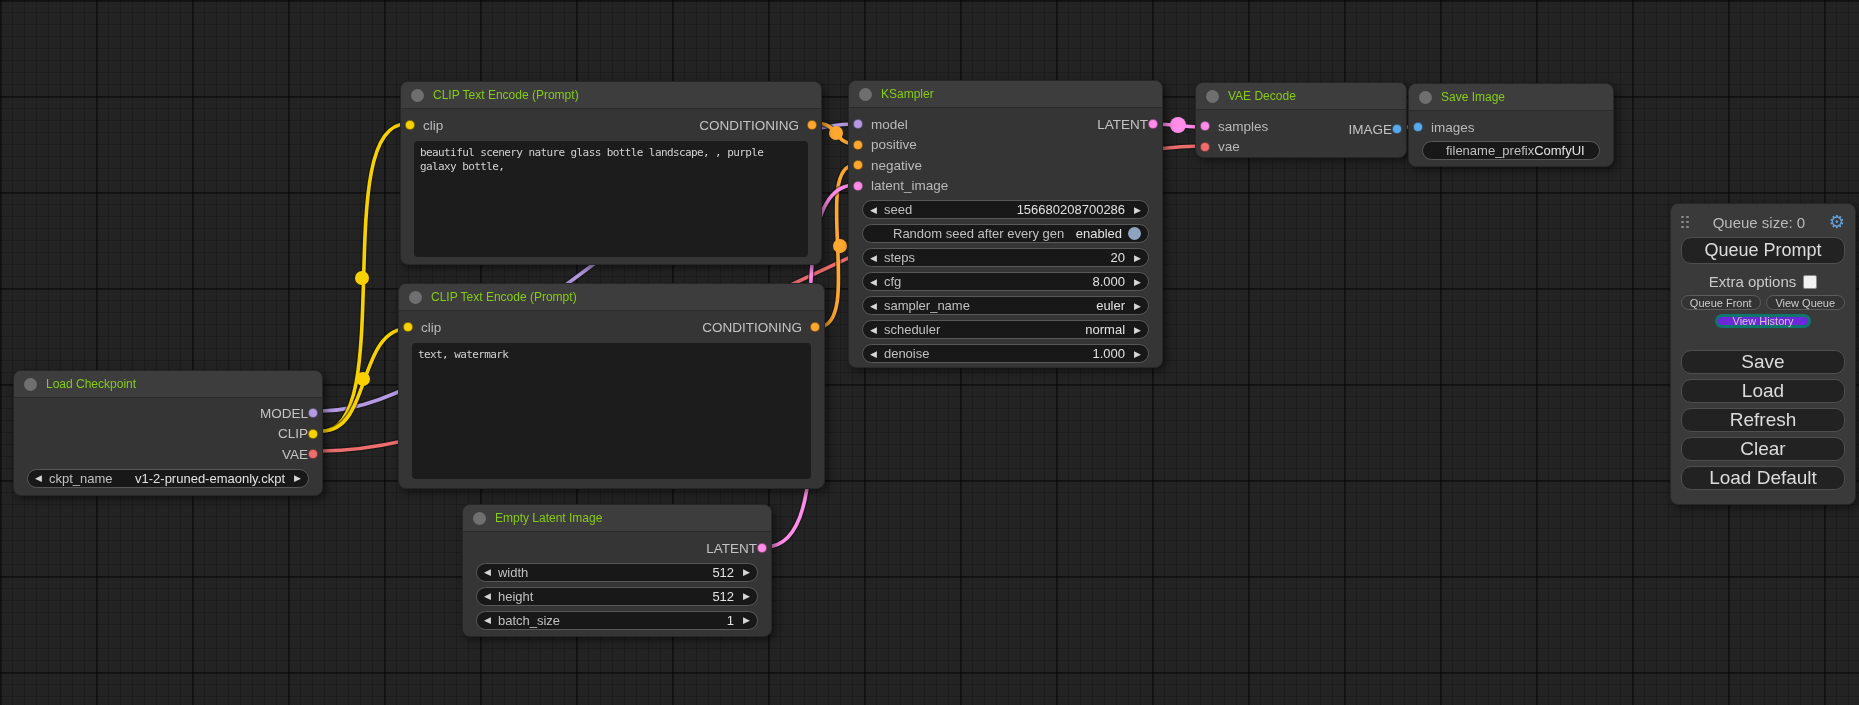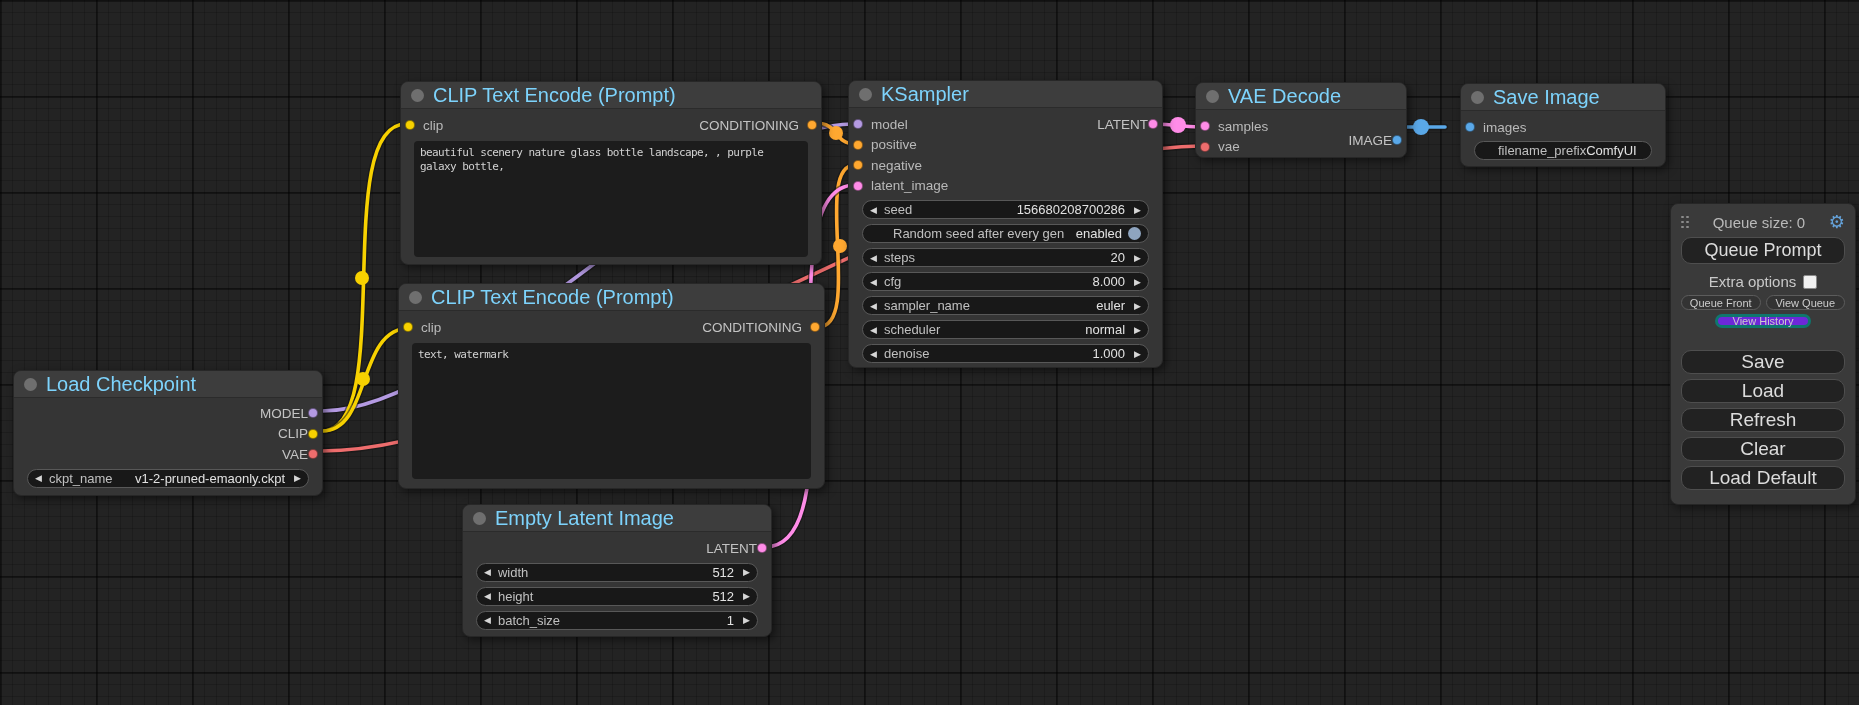--- a/index.html
+++ b/index.html
@@ -21,21 +21,21 @@
 
   .node {
     position:absolute; z-index:2; background:#353535;
     border:1px solid #272727; border-radius:8px;
     box-shadow:3px 3px 9px rgba(0,0,0,0.5);
   }
   .ntitle {
     height:27px; display:flex; align-items:center; gap:9px; padding:0 10px;
     background:#3d3d3d; border-radius:7px 7px 0 0;
     border-bottom:1px solid #2b2b2b;
-    color:#7dd3fc; font-size:20px;
+    color:#84cc16; font-size:12px;
   }
   .tdot { width:13px; height:13px; border-radius:50%; background:#6f6f6f; flex:0 0 auto; }
   .row { display:flex; align-items:center; height:20.5px; font-size:13.5px; color:#b9b9b9; }
   .row .sdot { width:10px; height:10px; border-radius:50%; border:1px solid rgba(0,0,0,.45); flex:0 0 auto; }
   .row.in  { padding-left:4px; gap:8px; }
   .row.out { justify-content:flex-end; padding-right:4px; color:#c3c3c3; }
   .iorow { display:flex; align-items:center; justify-content:space-between; height:20.5px; padding:0 4px; font-size:13.5px; color:#b9b9b9; margin-top:6px; }
   .iorow .lft, .iorow .rgt { display:flex; align-items:center; gap:8px; }
   .iorow .rgt { color:#c3c3c3; }
   .sdot { width:10px; height:10px; border-radius:50%; border:1px solid rgba(0,0,0,.45); }
@@ -283,36 +283,36 @@
       </div>
     </div>
   </div>
 
   <div class="node" style="left:1195px; top:82px; width:212px; height:76px;">
     <div class="ntitle">
       <span class="tdot"></span>
       <span>VAE Decode</span>
     </div>
     <div style="position:relative; padding-top:6px;">
-      <div class="row out" style="position:absolute; right:0; top:20px; width:90px;">
+      <div class="row out" style="position:absolute; right:0; top:9px; width:90px;">
         <span>IMAGE</span>
         <span class="sdot" style="background: rgb(90, 168, 232);"></span>
       </div>
       <div class="row in">
         <span class="sdot" style="background: rgb(255, 140, 232);"></span>
         <span>samples</span>
       </div>
       <div class="row in">
         <span class="sdot" style="background: rgb(238, 109, 109);"></span>
         <span>vae</span>
       </div>
     </div>
   </div>
 
-  <div class="node" style="left:1460px; top:83px; width:206px; height:84px;">
+  <div class="node" style="left:1408px; top:83px; width:206px; height:84px;">
     <div class="ntitle">
       <span class="tdot"></span>
       <span>Save Image</span>
     </div>
     <div style="padding-top:6px;">
       <div class="row in">
         <span class="sdot" style="background: rgb(90, 168, 232);"></span>
         <span>images</span>
       </div>
       <div class="pill noarrows" style="margin-top:3px;">

